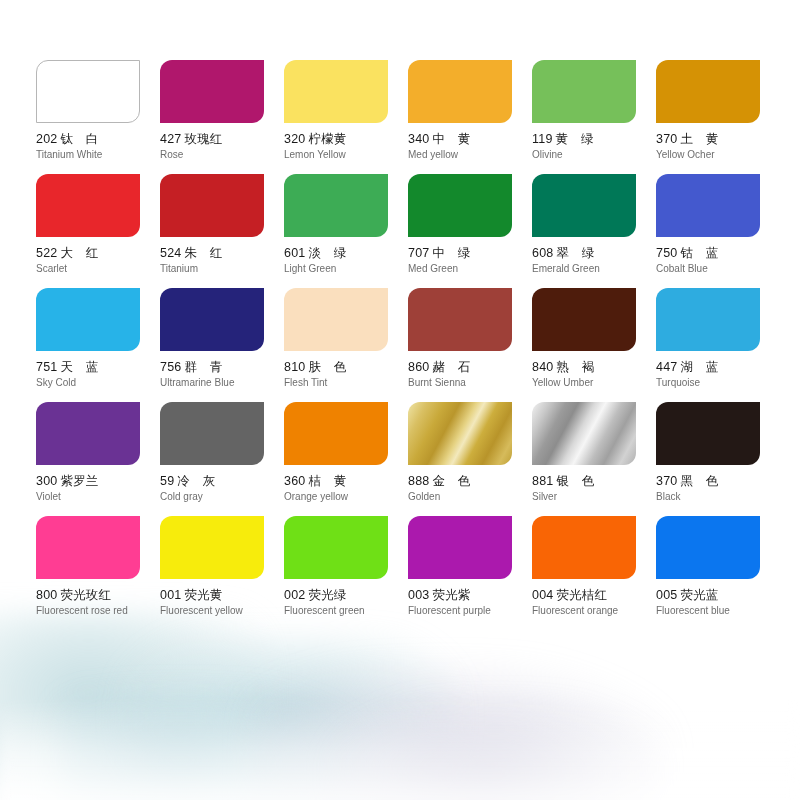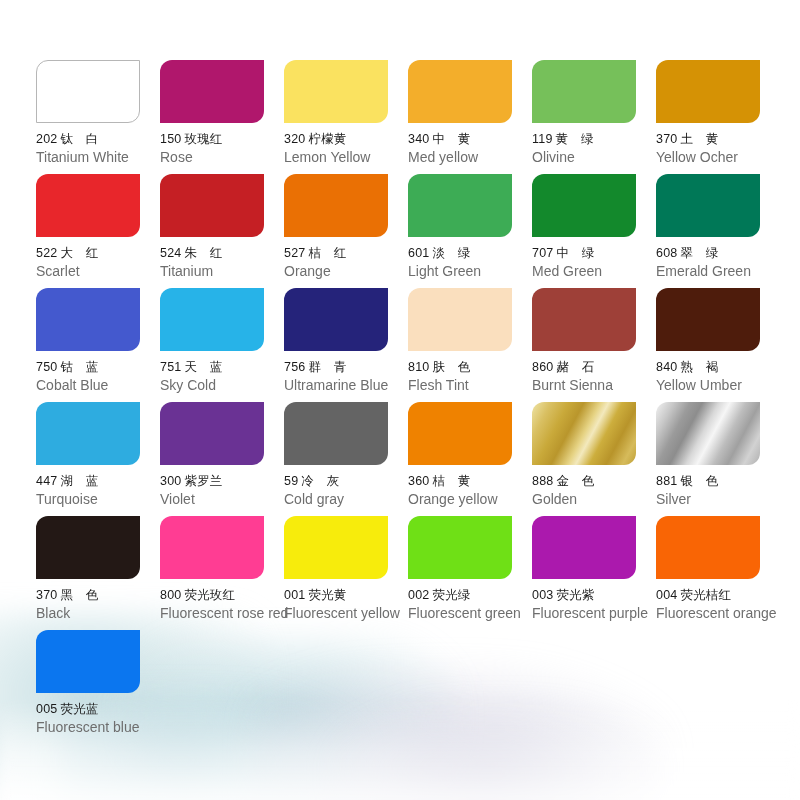--- a/index.html
+++ b/index.html
@@ -128,21 +128,21 @@
   }
   .label-cn .code {
     font-family: "Liberation Sans", "DejaVu Sans", sans-serif;
   }
   .label-cn .cn {
     font-family: "DejaVu Sans", "Liberation Sans", sans-serif;
     margin-left: 3px;
   }
   .label-en {
     margin-top: 3px;
-    font-size: 14px;
+    font-size: 10px;
     color: #6e6e6e;
     line-height: 1.2;
     white-space: nowrap;
   }
 </style>
 </head>
 <body>
 
 <div id="bg-washes">
   <div class="wash wash-teal-a"></div>
@@ -154,21 +154,21 @@
 </div>
 
 <div id="swatch-grid">
     <div class="cell">
       <div class="swatch outlined"></div>
       <div class="label-cn"><span class="code">202</span><span class="cn">钛　白</span></div>
       <div class="label-en">Titanium White</div>
     </div>
     <div class="cell">
       <div class="swatch" style="background: rgb(176, 23, 108);"></div>
-      <div class="label-cn"><span class="code">150</span><span class="cn">玫瑰红</span></div>
+      <div class="label-cn"><span class="code">427</span><span class="cn">玫瑰红</span></div>
       <div class="label-en">Rose</div>
     </div>
     <div class="cell">
       <div class="swatch" style="background: rgb(250, 226, 96);"></div>
       <div class="label-cn"><span class="code">320</span><span class="cn">柠檬黄</span></div>
       <div class="label-en">Lemon Yellow</div>
     </div>
     <div class="cell">
       <div class="swatch" style="background: rgb(243, 174, 43);"></div>
       <div class="label-cn"><span class="code">340</span><span class="cn">中　黄</span></div>
@@ -188,25 +188,20 @@
       <div class="swatch" style="background: rgb(232, 38, 43);"></div>
       <div class="label-cn"><span class="code">522</span><span class="cn">大　红</span></div>
       <div class="label-en">Scarlet</div>
     </div>
     <div class="cell">
       <div class="swatch" style="background: rgb(197, 31, 36);"></div>
       <div class="label-cn"><span class="code">524</span><span class="cn">朱　红</span></div>
       <div class="label-en">Titanium</div>
     </div>
     <div class="cell">
-      <div class="swatch" style="background: rgb(234, 112, 4);"></div>
-      <div class="label-cn"><span class="code">527</span><span class="cn">桔　红</span></div>
-      <div class="label-en">Orange</div>
-    </div>
-    <div class="cell">
       <div class="swatch" style="background: rgb(61, 172, 85);"></div>
       <div class="label-cn"><span class="code">601</span><span class="cn">淡　绿</span></div>
       <div class="label-en">Light Green</div>
     </div>
     <div class="cell">
       <div class="swatch" style="background: rgb(19, 137, 44);"></div>
       <div class="label-cn"><span class="code">707</span><span class="cn">中　绿</span></div>
       <div class="label-en">Med Green</div>
     </div>
     <div class="cell">

